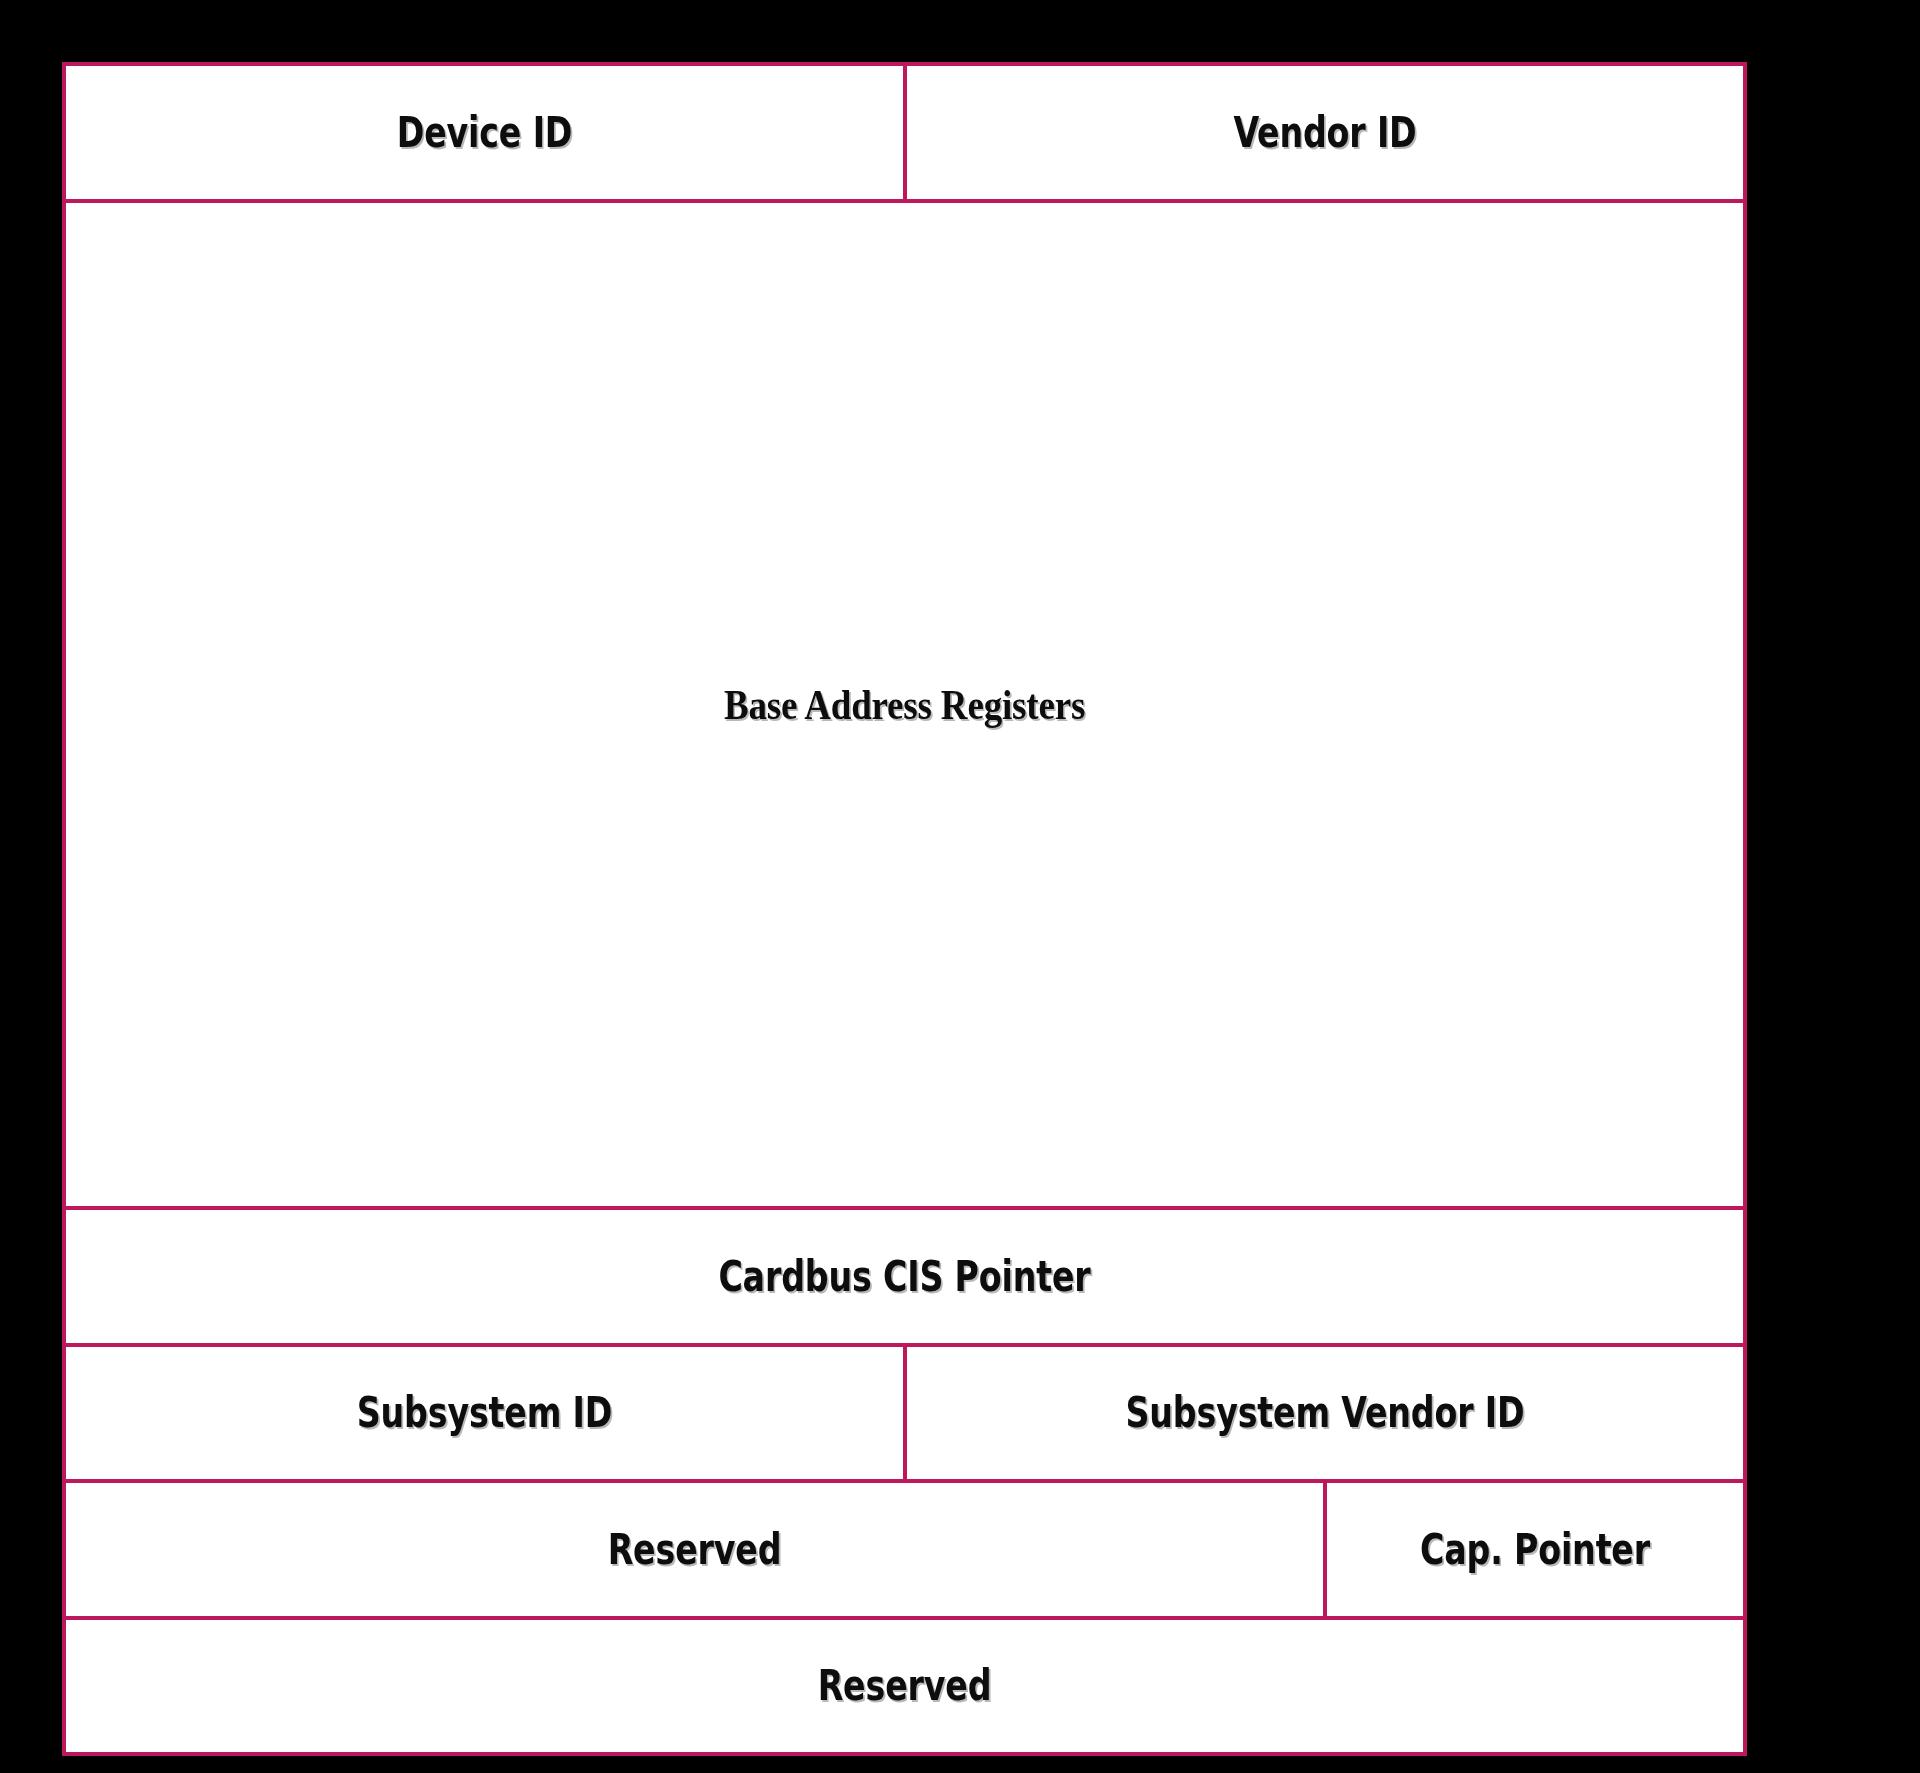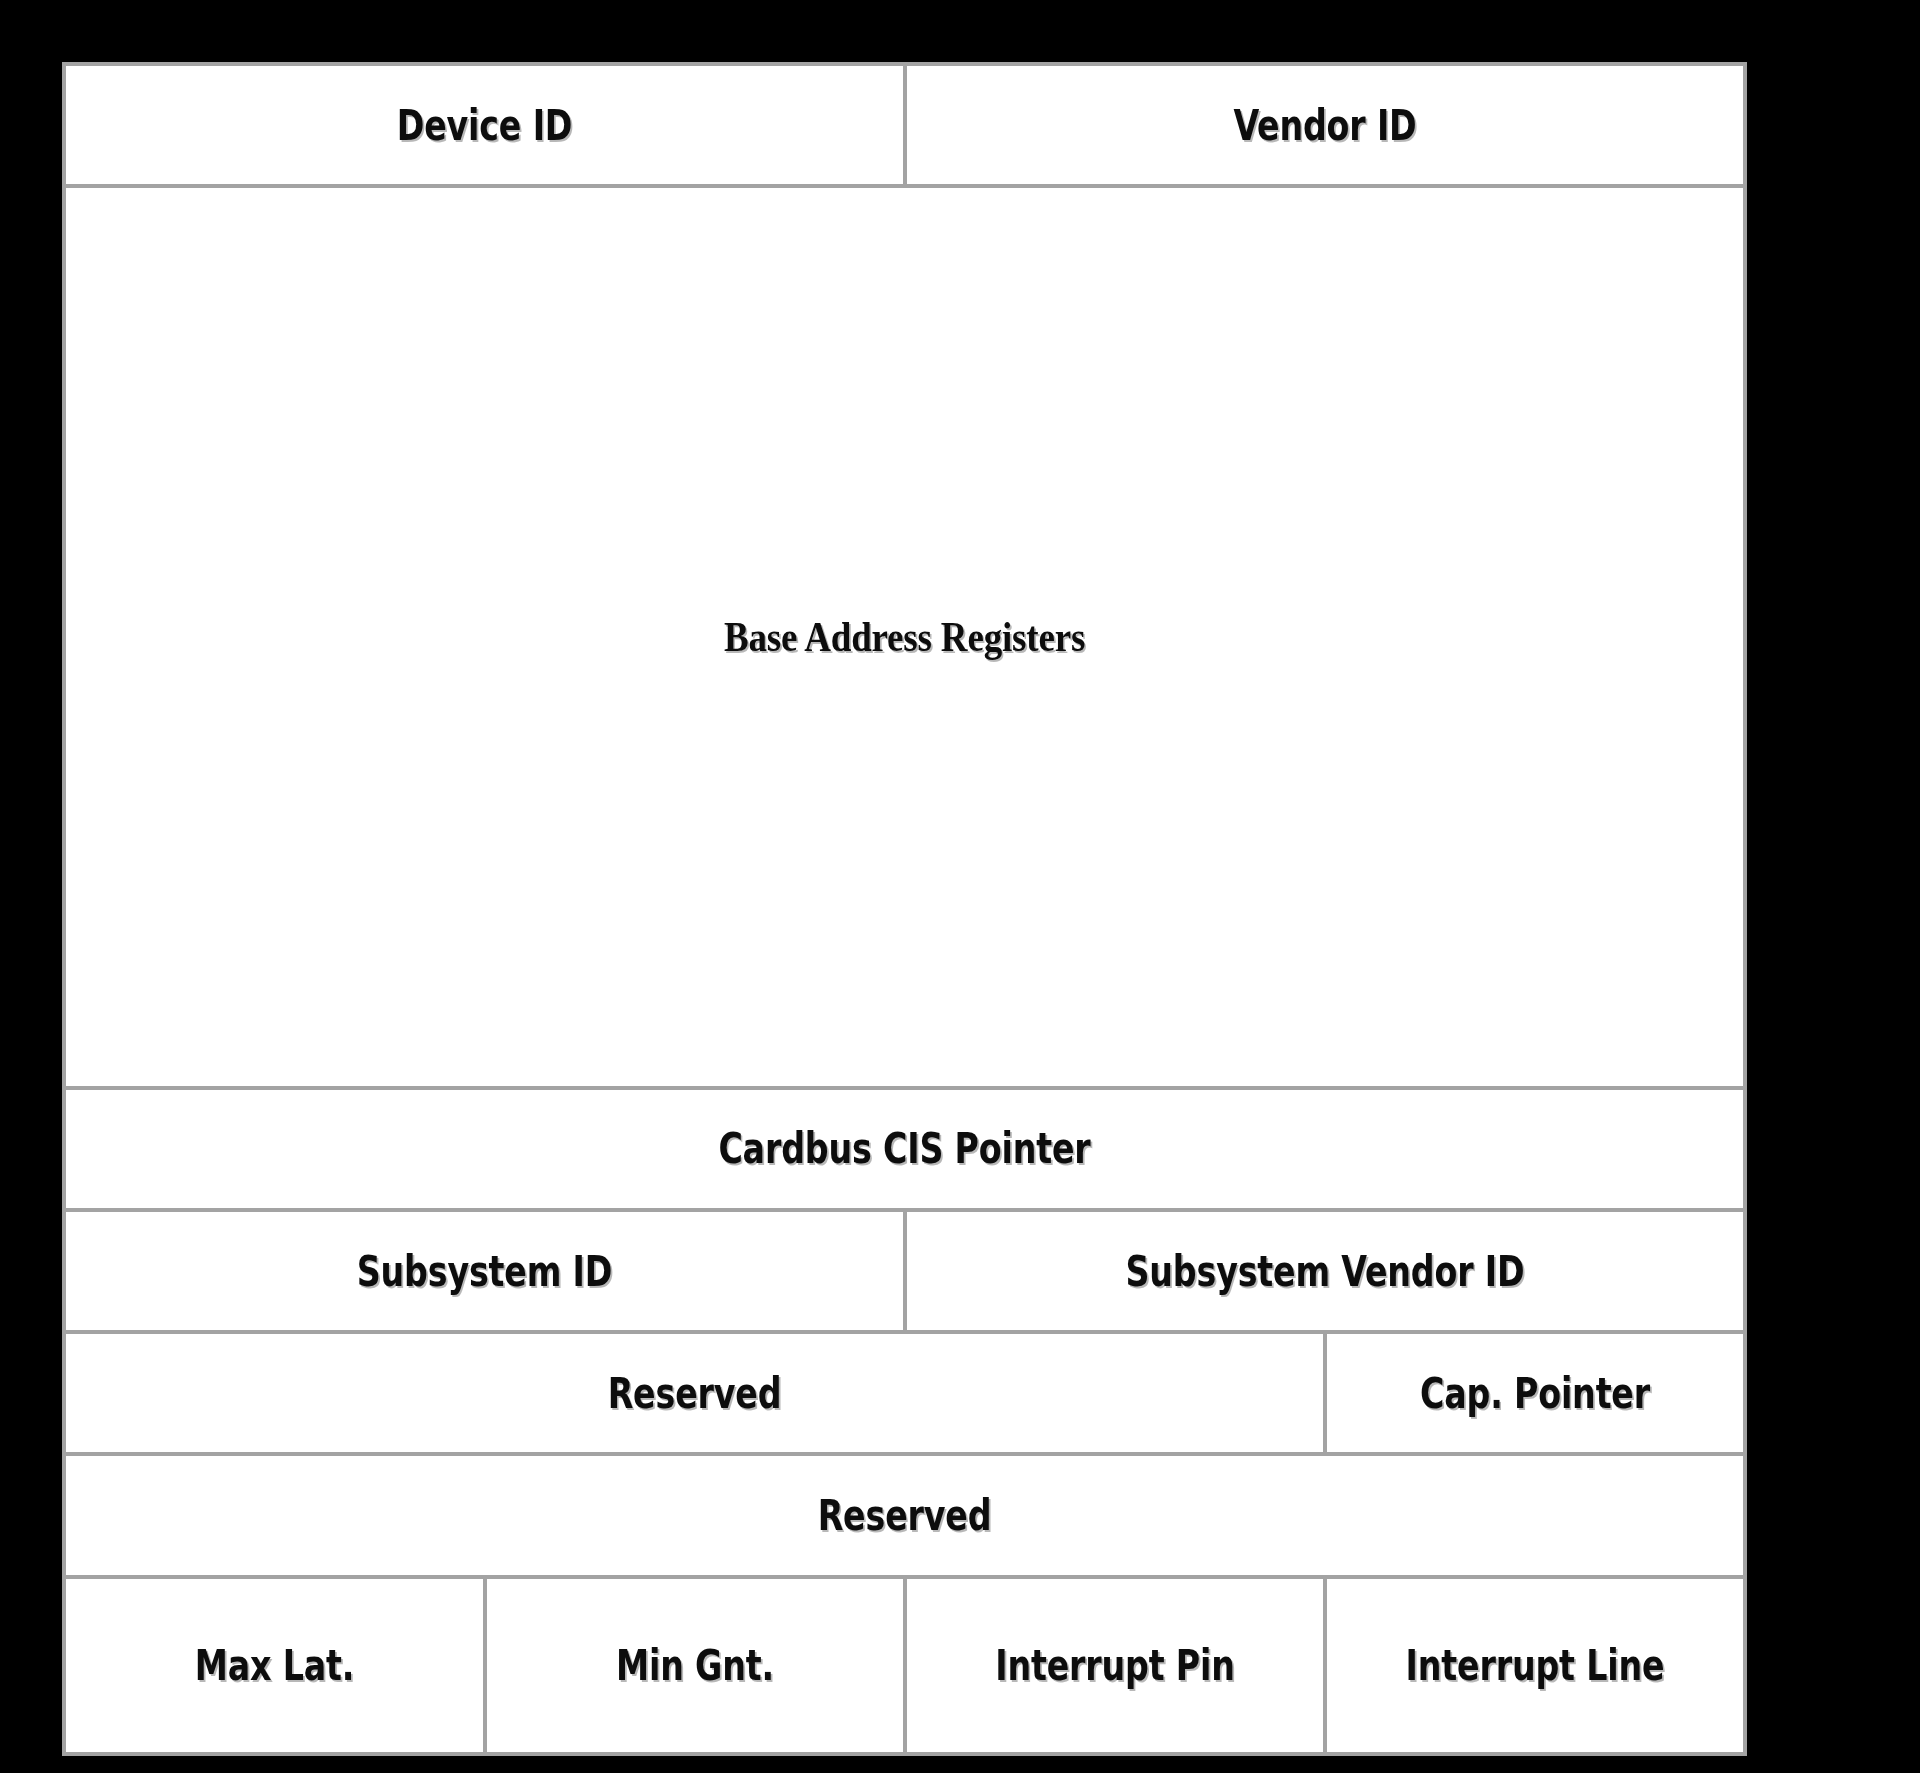--- a/index.html
+++ b/index.html
@@ -28,21 +28,21 @@
     top: 62px;
     width: 1681px;
     height: 1694px;
     border-collapse: collapse;
     table-layout: fixed;
     background: #000000;
   }
 
   .pci-table td {
     background: #ffffff;
-    border: 4px solid #a3a3a3;
+    border: 4px solid #be185d;
     text-align: center;
     vertical-align: middle;
     color: #0d0d0d;
     font-weight: 700;
     font-size: 43px;
     line-height: 1.05;
     letter-spacing: -0.2px;
     text-shadow: 2px 2px 0 rgba(0,0,0,0.28);
     padding: 0;
     white-space: nowrap;
@@ -114,30 +114,16 @@
           <span class="cell-label">Cap. Pointer</span>
         </td>
       </tr>
 
       <tr class="r-std">
         <td colspan="4">
           <span class="cell-label">Reserved</span>
         </td>
       </tr>
 
-      <tr class="r-last">
-        <td>
-          <span class="cell-label">Max Lat.</span>
-        </td>
-        <td>
-          <span class="cell-label">Min Gnt.</span>
-        </td>
-        <td>
-          <span class="cell-label">Interrupt Pin</span>
-        </td>
-        <td>
-          <span class="cell-label">Interrupt Line</span>
-        </td>
-      </tr>
 
     </tbody>
   </table>
 </div>
 
 </body></html>

